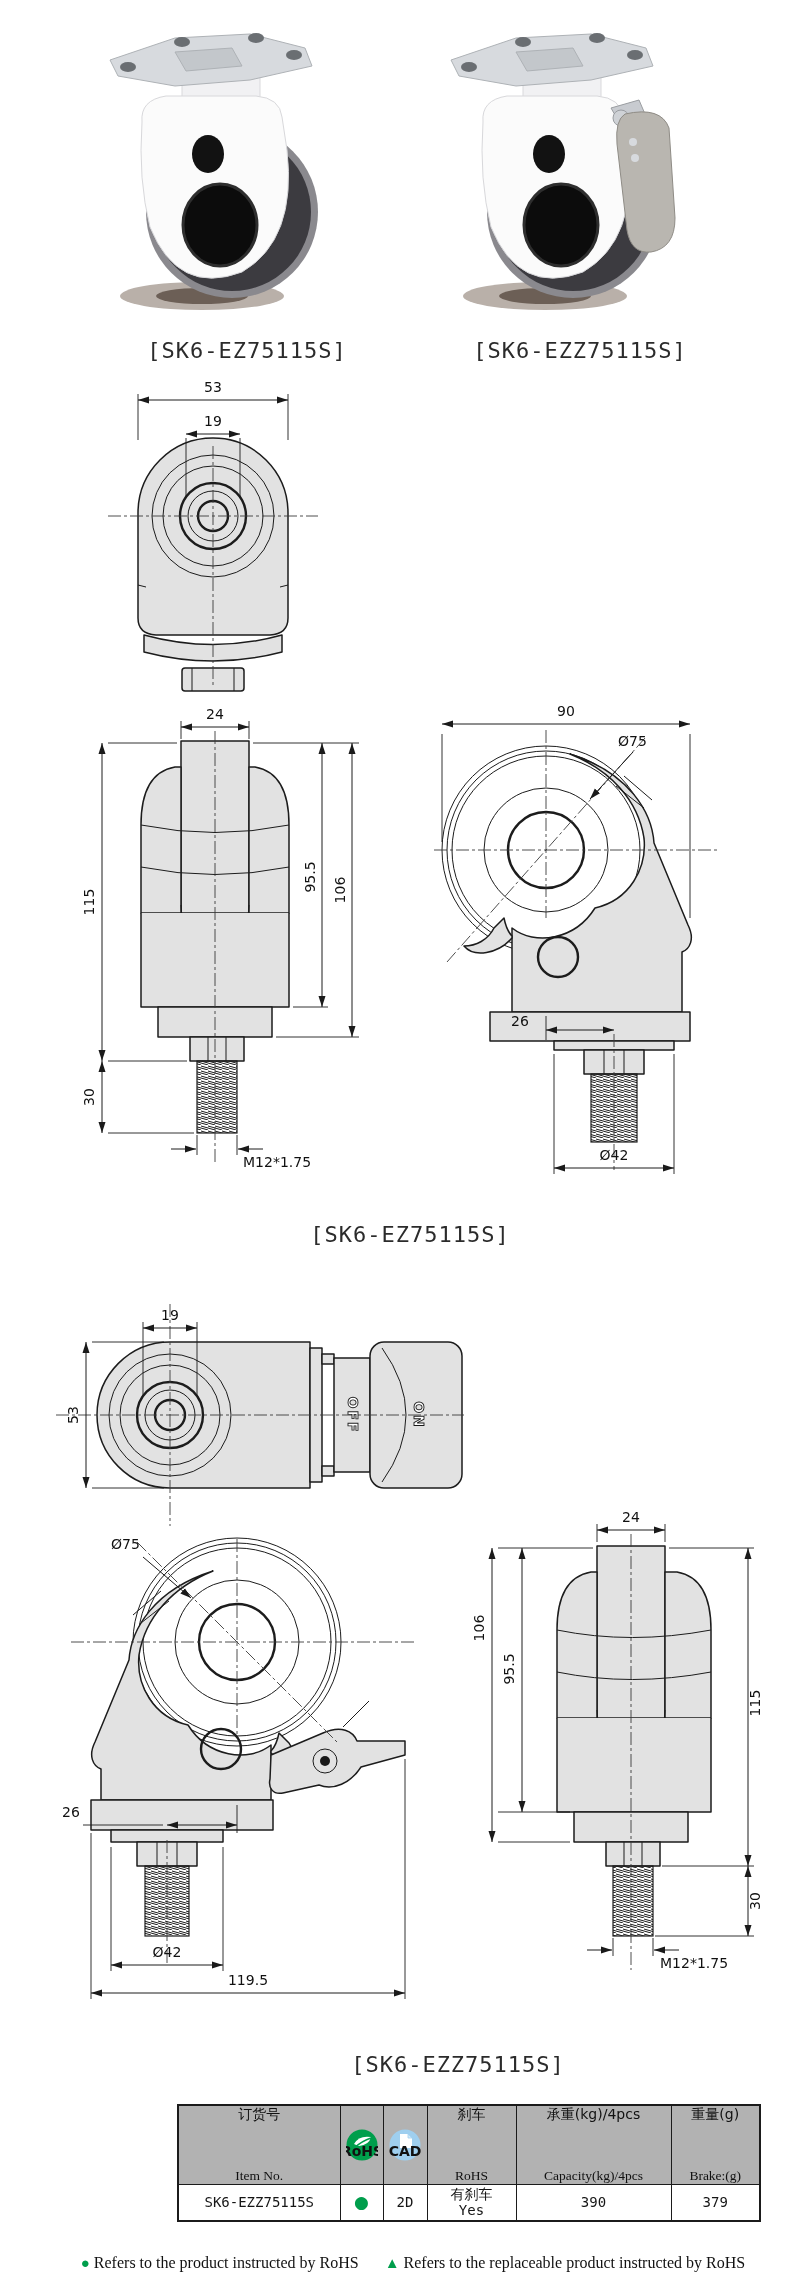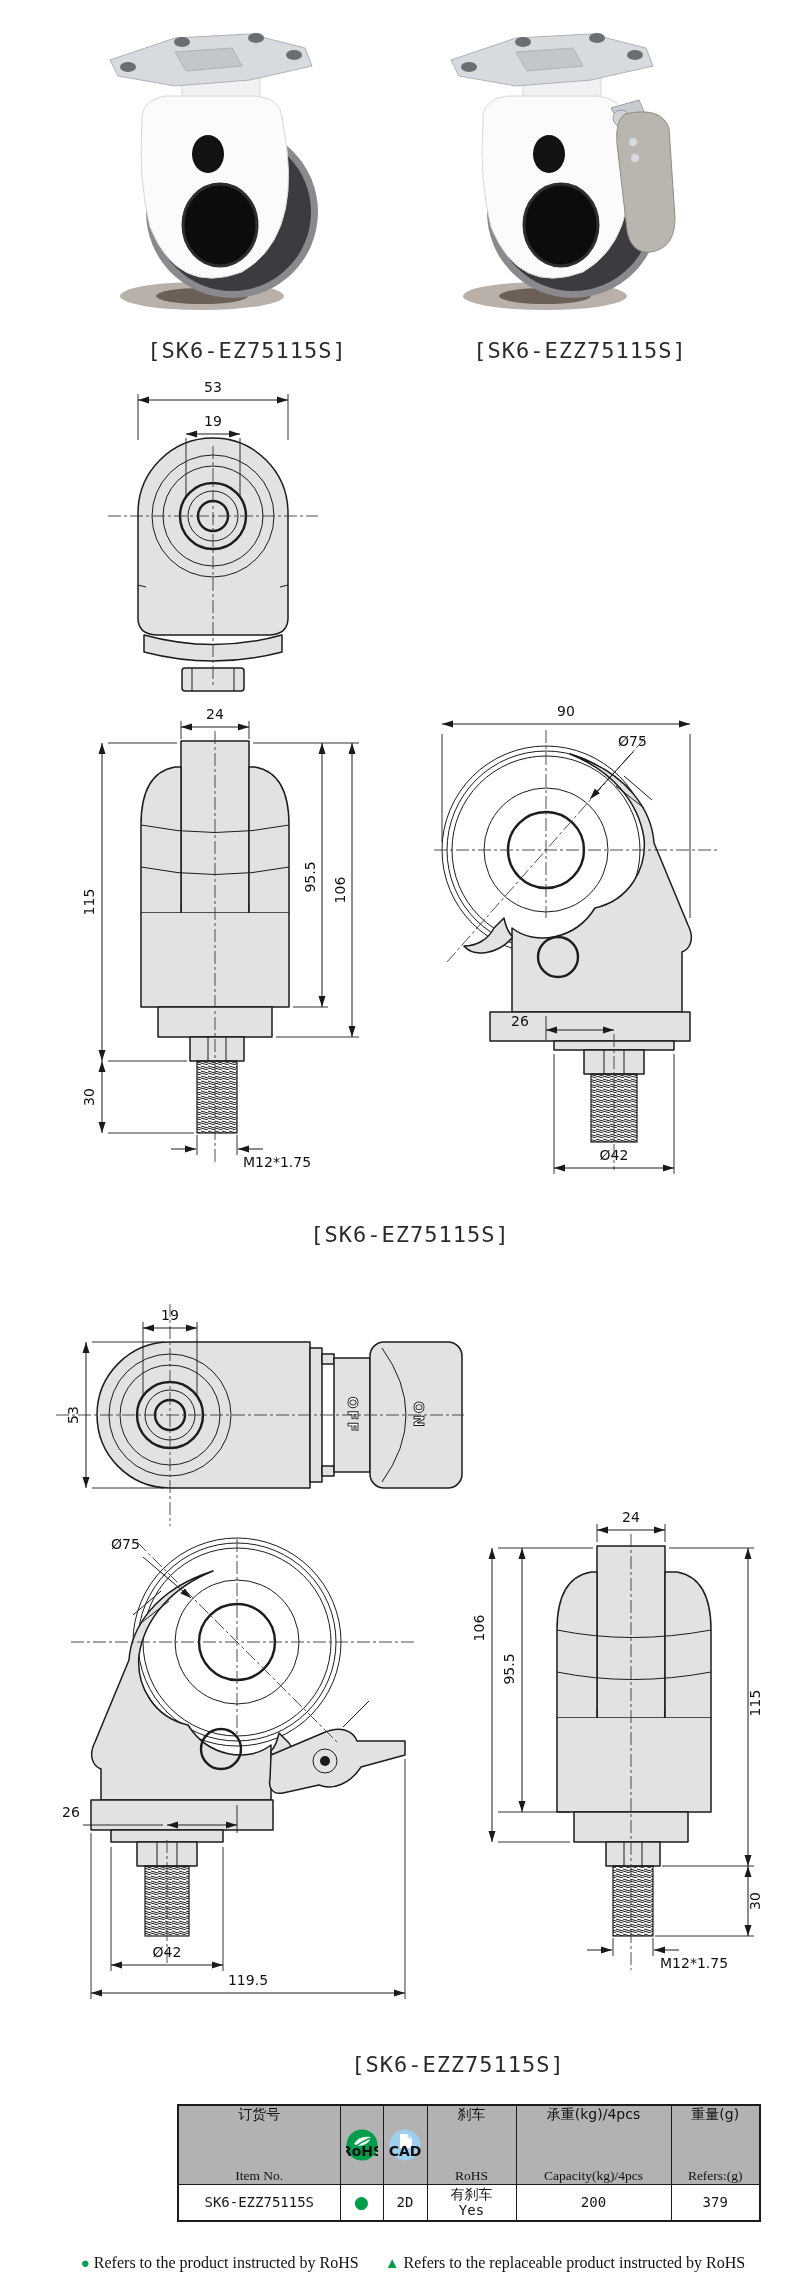--- a/index.html
+++ b/index.html
@@ -343,32 +343,32 @@
         <td>
           <div class="th-zh">刹车</div>
           <div class="th-en">RoHS</div>
         </td>
         <td>
           <div class="th-zh">承重(kg)/4pcs</div>
           <div class="th-en">Capacity(kg)/4pcs</div>
         </td>
         <td>
           <div class="th-zh">重量(g)</div>
-          <div class="th-en">Refers:(g)</div>
+          <div class="th-en">Brake:(g)</div>
         </td>
       </tr>
       <tr class="row-b">
         <td class="cell-item">SK6-EZZ75115S</td>
         <td><span class="dot">●</span></td>
         <td class="cell-num">2D</td>
         <td>
           <div class="cell-zh">有刹车</div>
           <div class="cell-en">Yes</div>
         </td>
-        <td class="cell-num">200</td>
+        <td class="cell-num">390</td>
         <td class="cell-num">379</td>
       </tr>
     </tbody>
   </table>
 
   <div class="abs legend-en" style="left:28px;top:2254px;width:770px">
     <span class="dot">●</span>
     <span>Refers to the product instructed by RoHS</span><span class="sp"></span><span class="dot">▲</span>
     <span>Refers to the replaceable product instructed by RoHS</span>
   </div>

